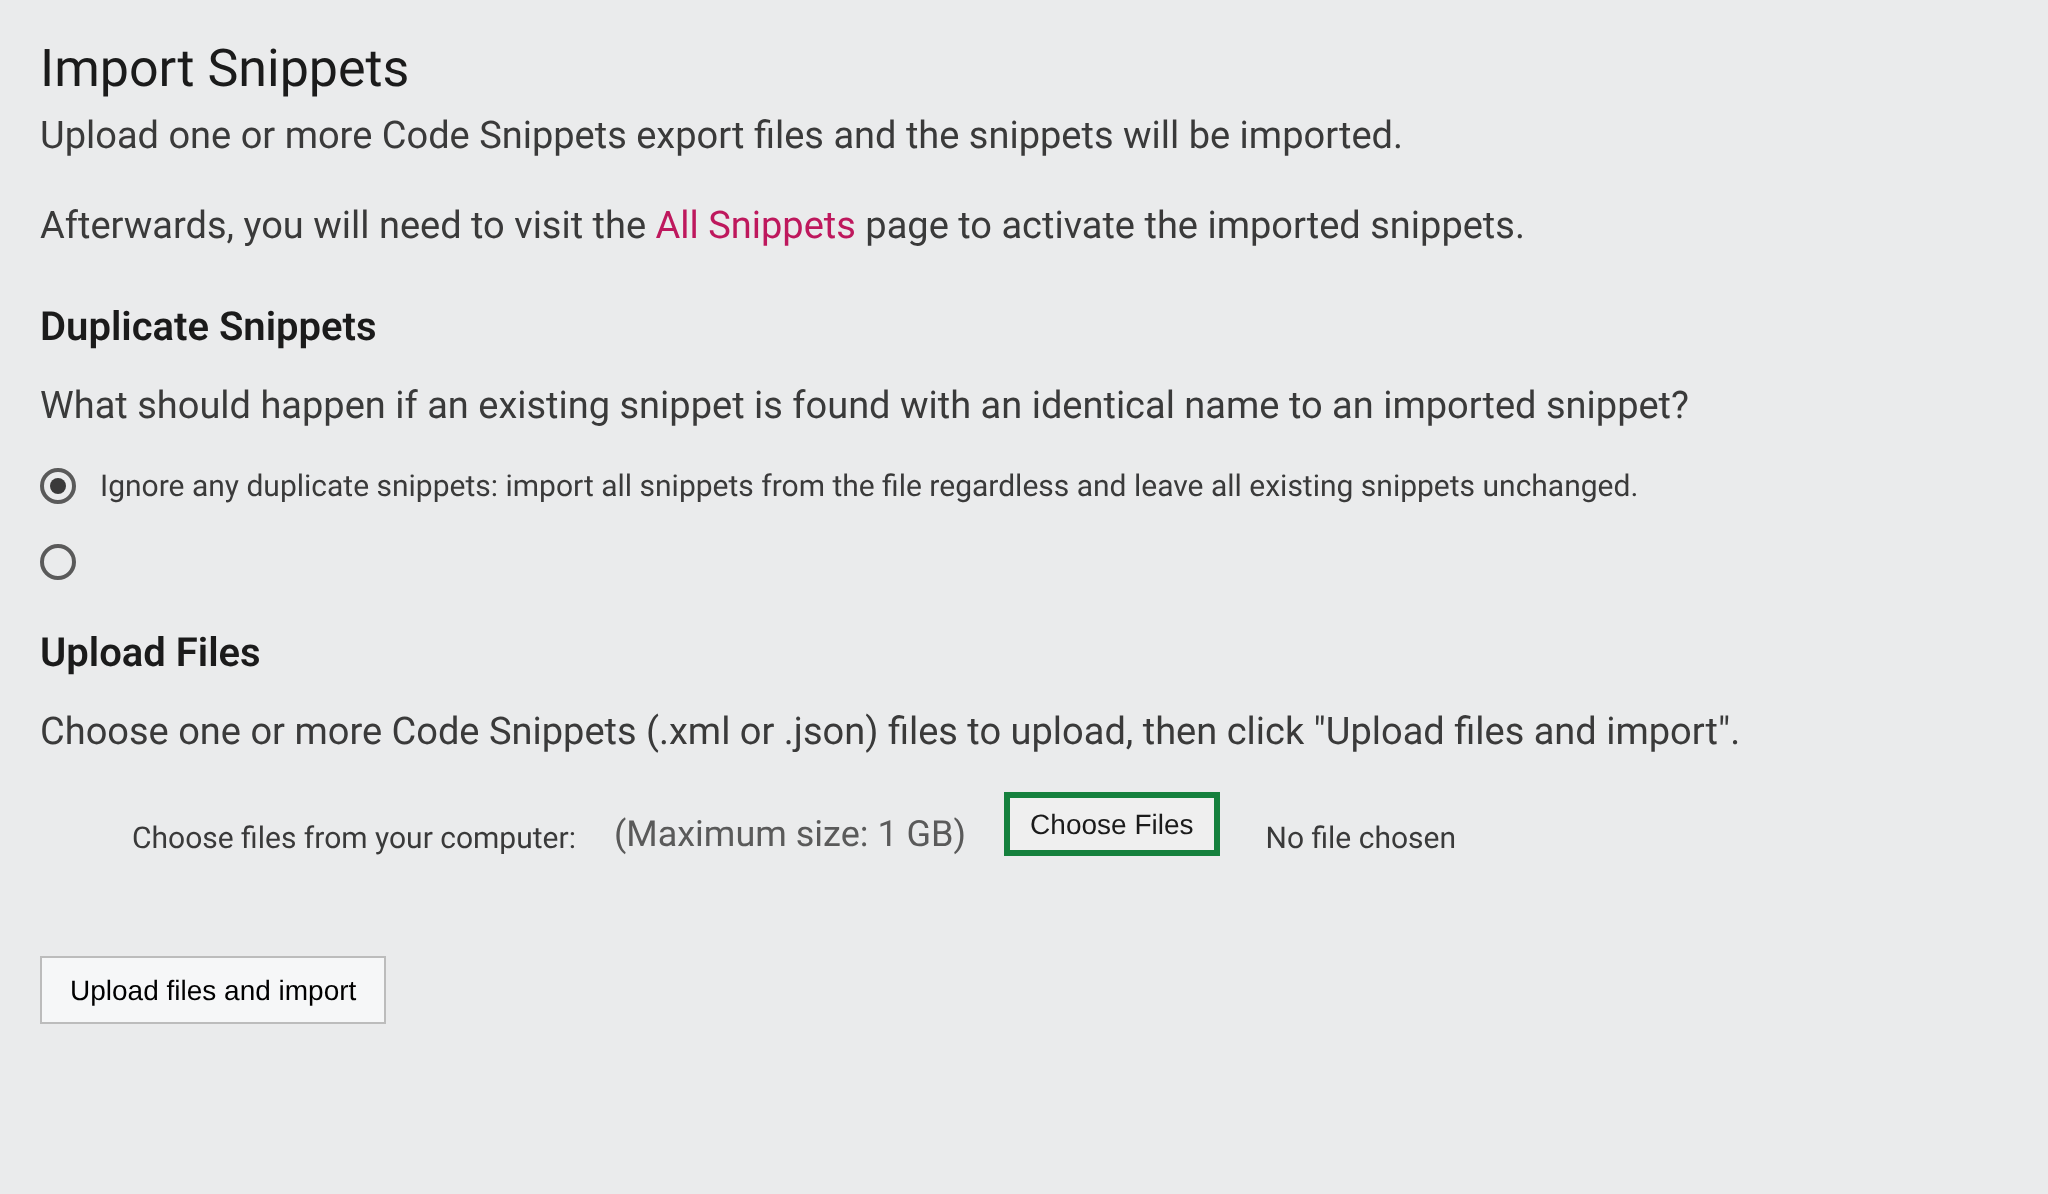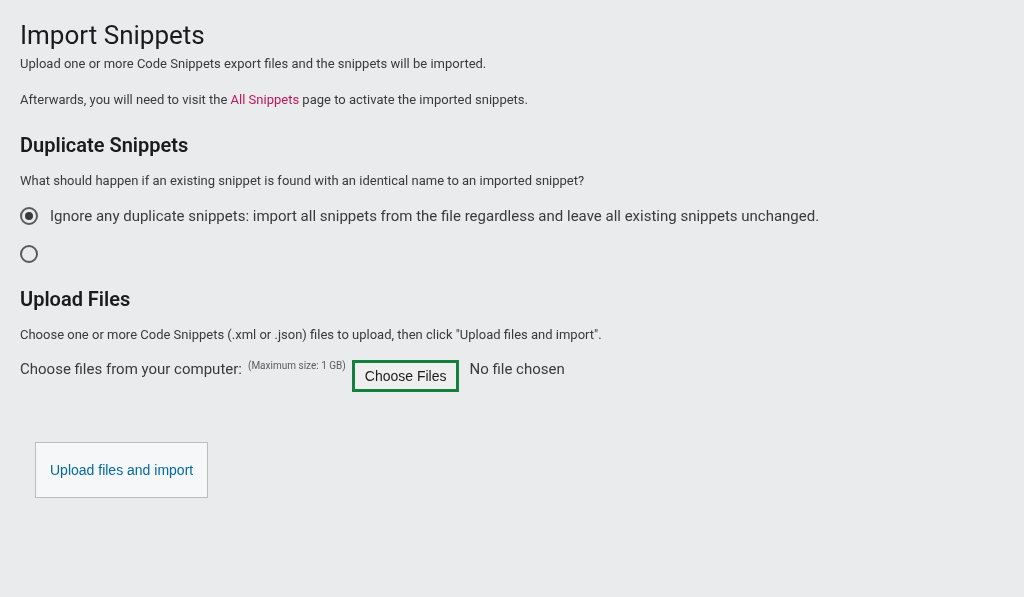--- a/index.html
+++ b/index.html
@@ -12,21 +12,21 @@
       padding: 20px 20px 20px 20px;
       overflow: hidden;
     }
     h1 {
       font-size: 26px;
       font-weight: 400;
       color: #1b1b1b;
       margin-bottom: 4px;
     }
     p {
-      font-size: 13px;
+      font-size: 19px;
       line-height: 1.5;
       margin-bottom: 16px;
       color: #3a3a3a;
     }
     a {
       color: #be185d;
       text-decoration: none;
     }
     h2 {
       font-size: 20px;
@@ -68,27 +68,28 @@
       top: 50%;
       left: 50%;
       transform: translate(-50%, -50%);
     }
     .radio-label {
       cursor: pointer;
     }
     .file-row {
       margin-top: 12px;
       display: flex;
-      align-items: flex-start;
+      align-items: flex-end;
       flex-wrap: wrap;
-      gap: 6px;
+      gap: 19px;
       font-size: 15px;
+      margin-left: 46px;
     }
     .file-maxsize {
-      font-size: 10px;
+      font-size: 18px;
       color: #5a5a5a;
     }
     .choose-files-btn {
       display: inline-block;
       border: 3px solid #15803d;
       background: #efefef;
       padding: 5px 10px;
       font-family: Arial, sans-serif;
       font-size: 14px;
       cursor: pointer;
@@ -97,25 +98,24 @@
     .no-file {
       font-size: 15px;
       margin-left: 4px;
     }
     .upload-btn-wrap {
       margin-top: 50px;
     }
     .upload-btn {
       border: 1px solid #bcbcbc;
       background: #f6f7f8;
-      padding: 19px 14px;
+      padding: 8px 14px;
       font-size: 14px;
       cursor: pointer;
-      color: #0369a1;
-      margin-left: 15px;
+      color: #000000;
     }
   </style>
 </head>
 <body>
 
 <h1>Import Snippets</h1>
 
 <p>Upload one or more Code Snippets export files and the snippets will be imported.</p>
 
 <p>

